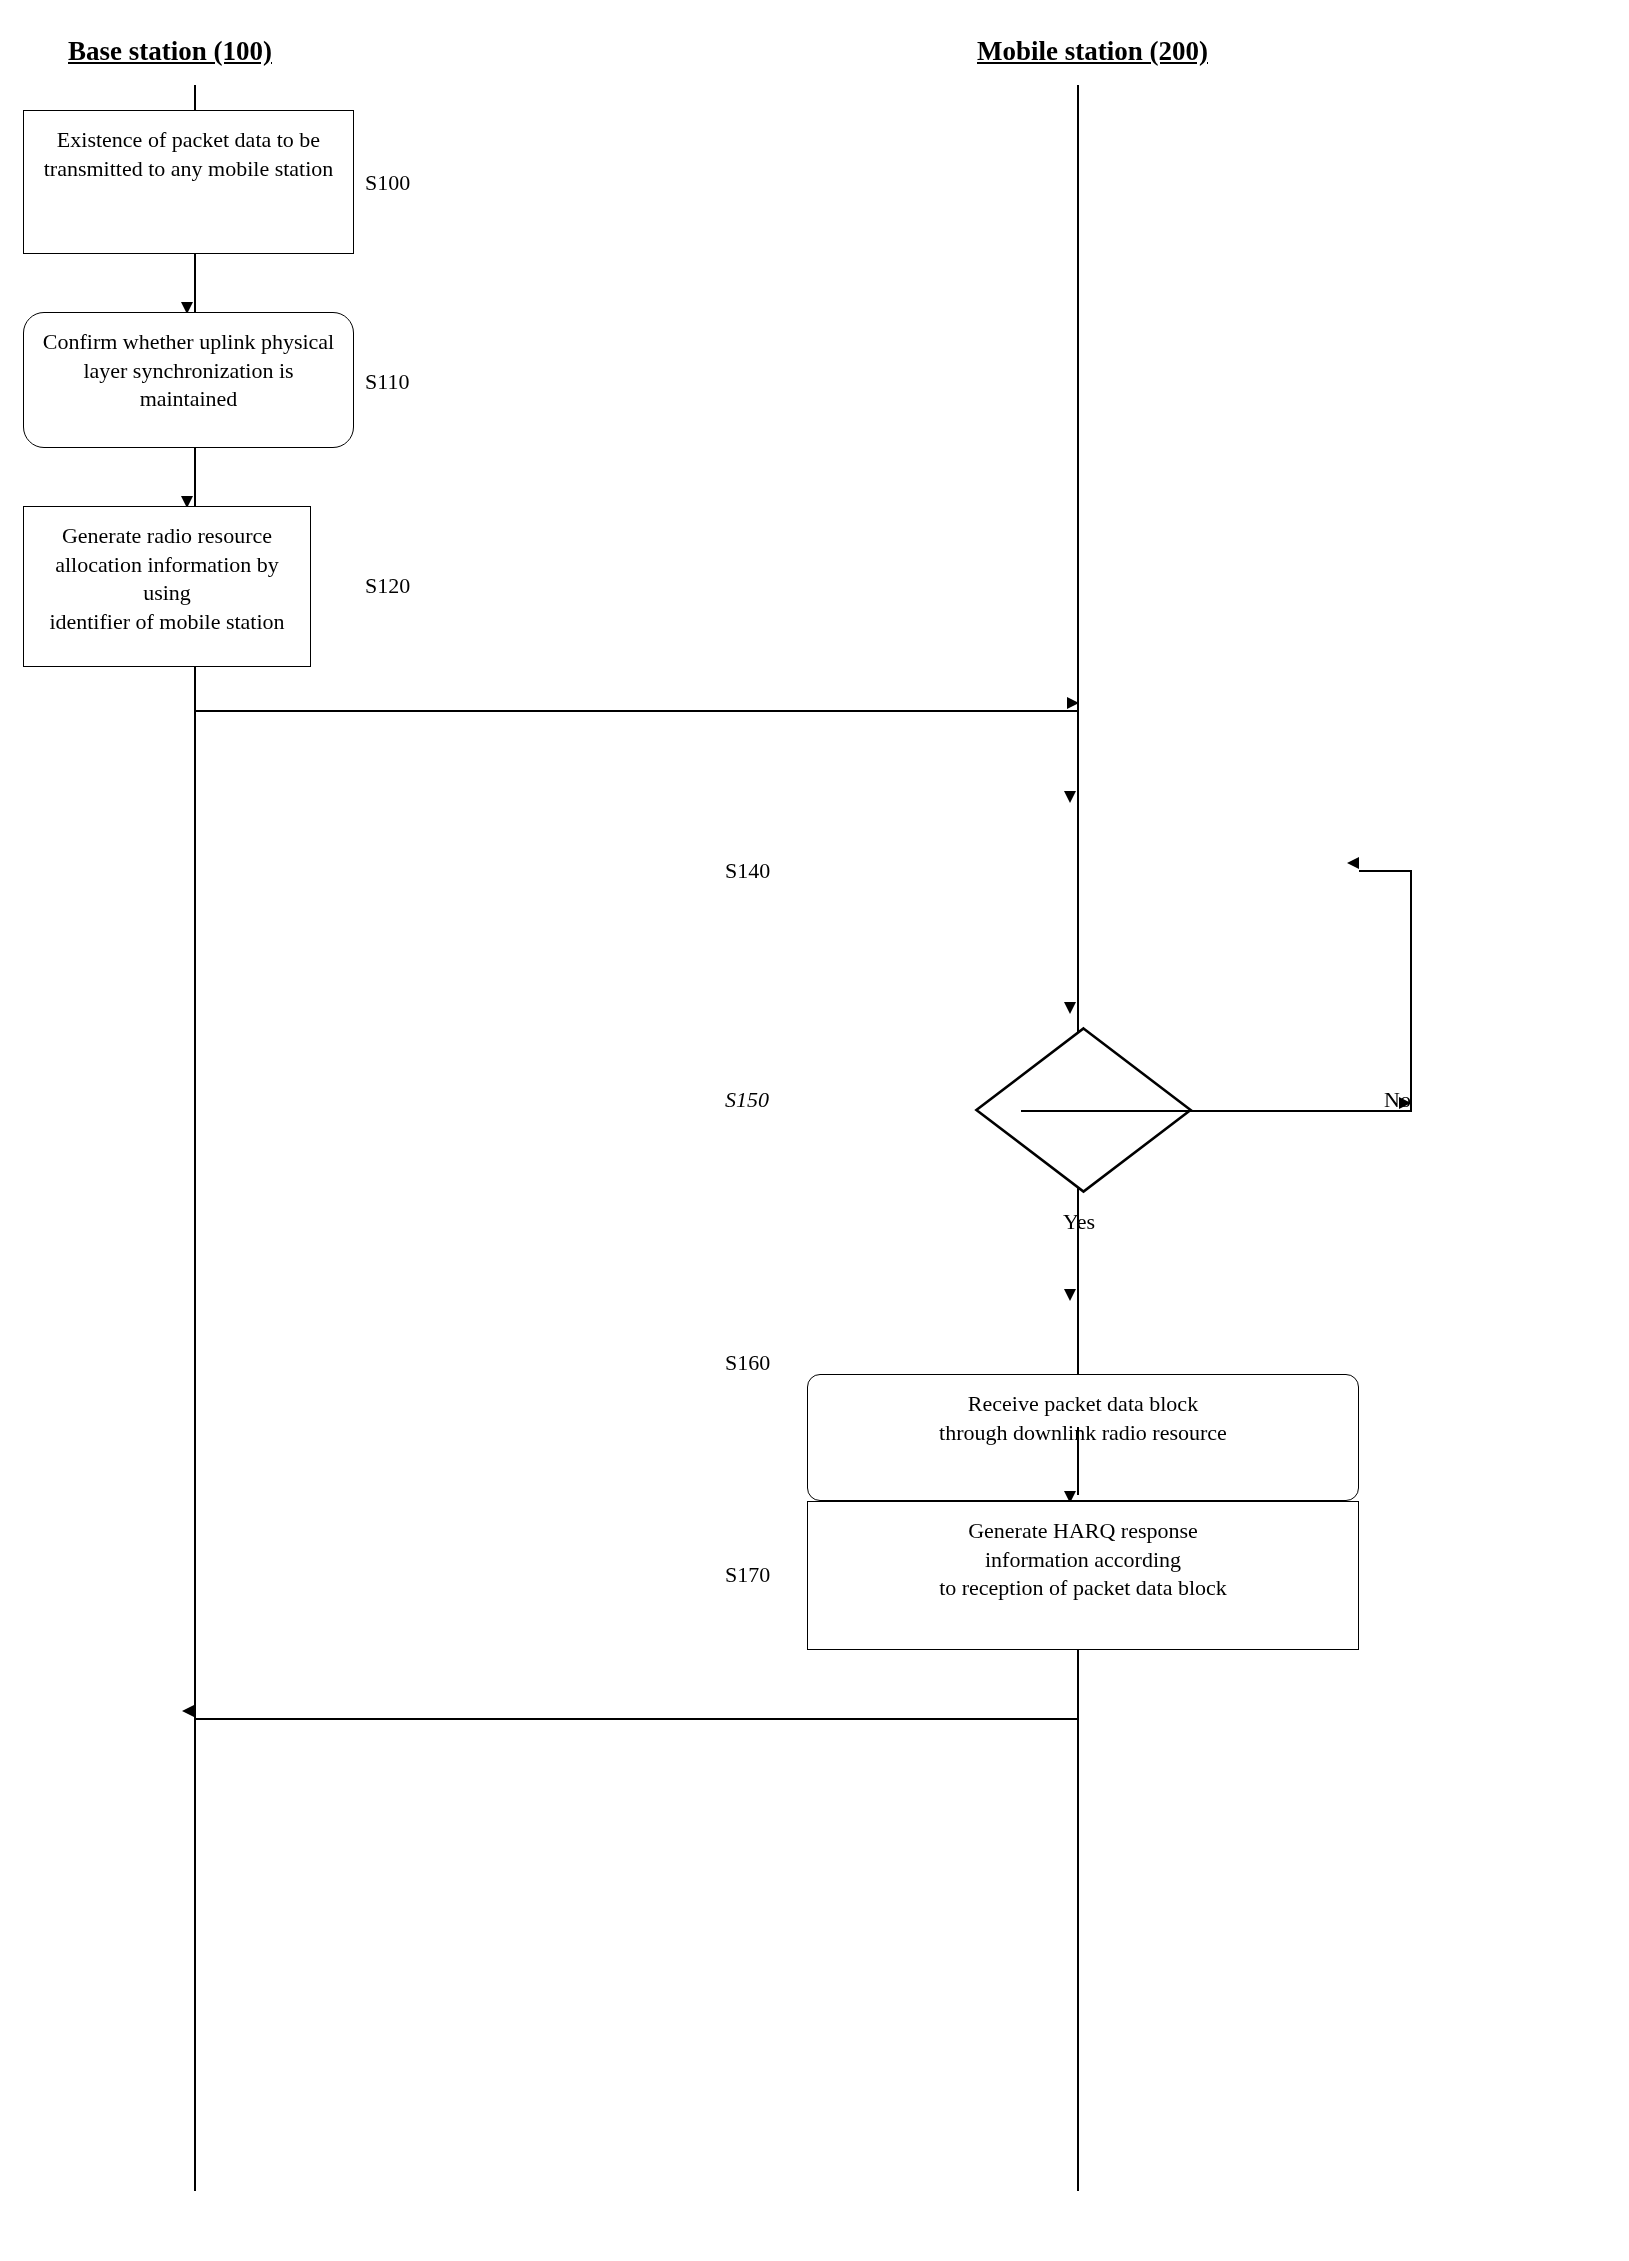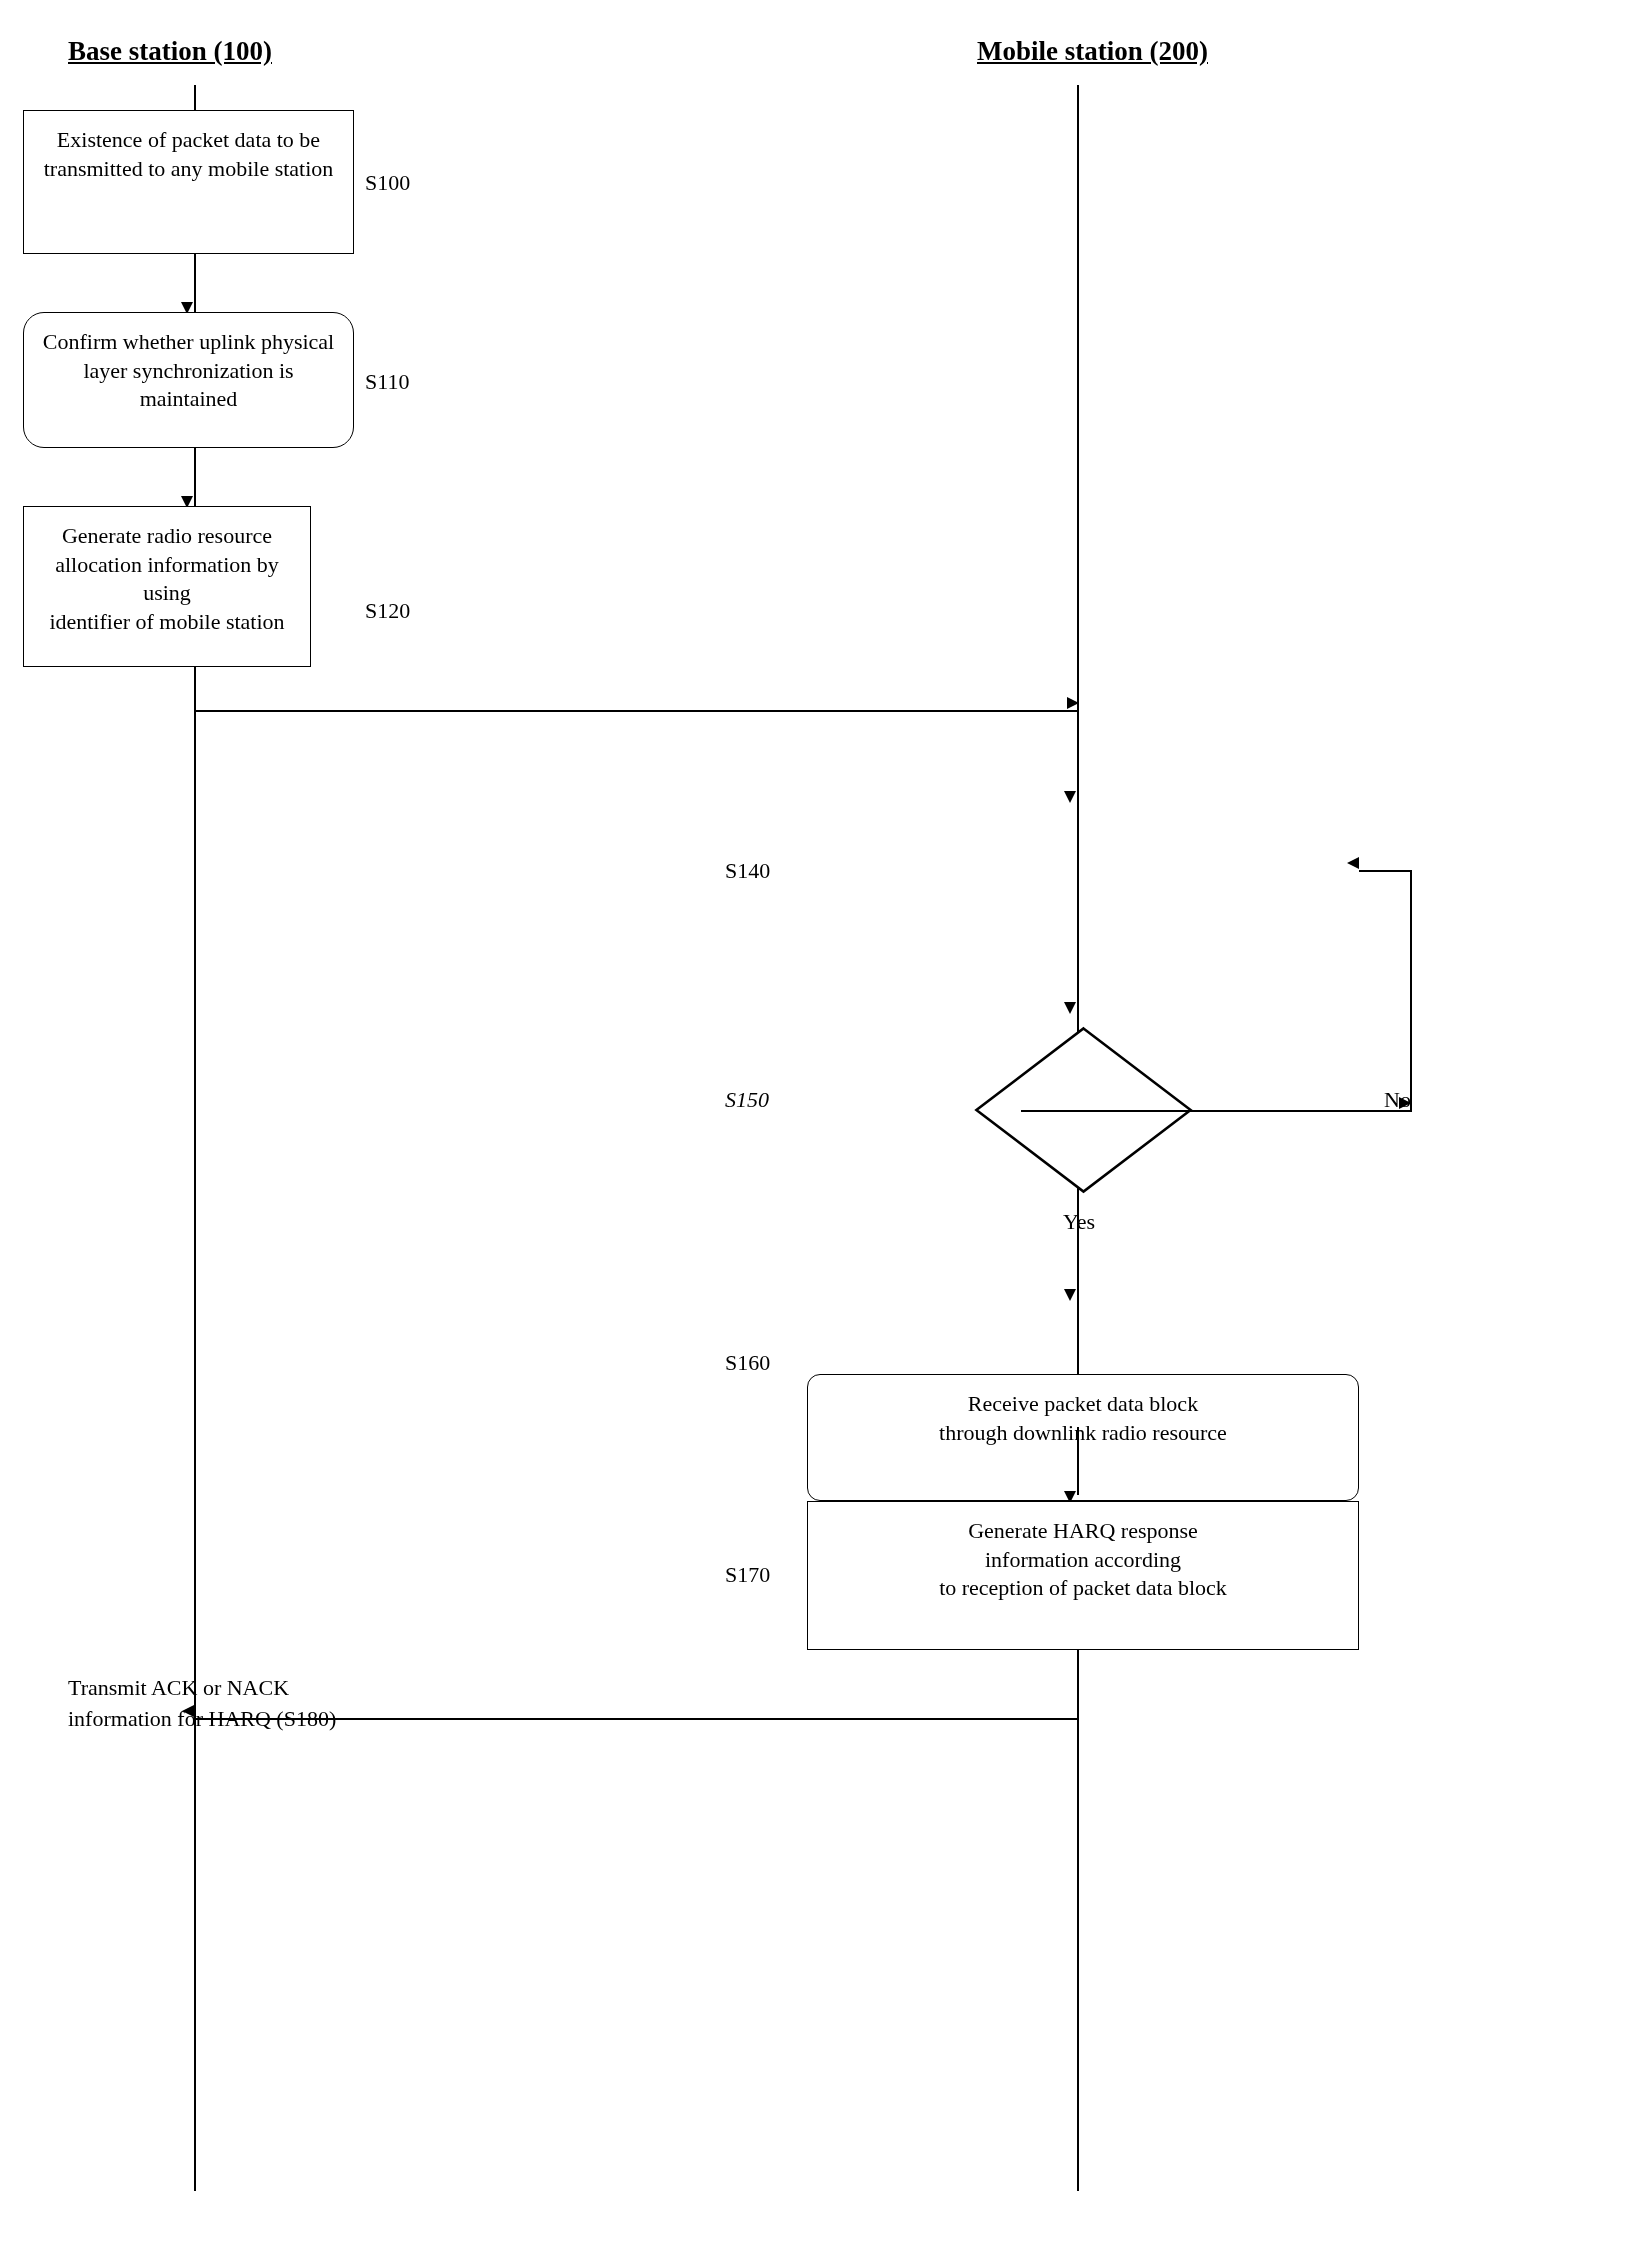--- a/index.html
+++ b/index.html
@@ -152,21 +152,21 @@
 
   <div class="arrow-v arrow" style="left:194px; top:448px; height:51px;"></div>
   <div class="arrowhead-down" style="left:187px; top:496px;"></div>
 
   <div class="flow-box" style="left:23px; top:506px; width:288px; min-height:161px;">
     <span style="white-space:pre-line;">Generate radio resource
 allocation information by using
 identifier of mobile station</span>
   </div>
 
-  <div class="step-label" style="left:365px; top:598px;">S120</div>
+  <div class="step-label" style="left:365px; top:573px;">S120</div>
 
   <div class="arrow-v arrow" style="left:194px; top:667px; height:42px;"></div>
 
   <div class="arrow-h arrow" style="left:194px; top:710px; width:885px;"></div>
   <div class="arrowhead-right" style="left:1067px; top:703px;"></div>
 
 
   <div class="arrow-v arrow" style="left:1077px; top:710px; height:85px;"></div>
   <div class="arrowhead-down" style="left:1070px; top:791px;"></div>
 
@@ -217,19 +217,15 @@
 to reception of packet data block</span>
   </div>
 
   <div class="step-label" style="left:725px; top:1562px;">S170</div>
 
   <div class="arrow-v arrow" style="left:1077px; top:1650px; height:68px;"></div>
 
   <div class="arrow-h arrow" style="left:194px; top:1718px; width:885px;"></div>
   <div class="arrowhead-left" style="left:182px; top:1711px;"></div>
 
-  <div class="float-text" style="left:68px; top:1673px; width:594px; font-size:22px; text-align:left;">
-    <span style="white-space:pre-line;">Transmit ACK or NACK
-information for HARQ (S180)</span>
-  </div>
 
 </div>
 
 
 </body></html>

